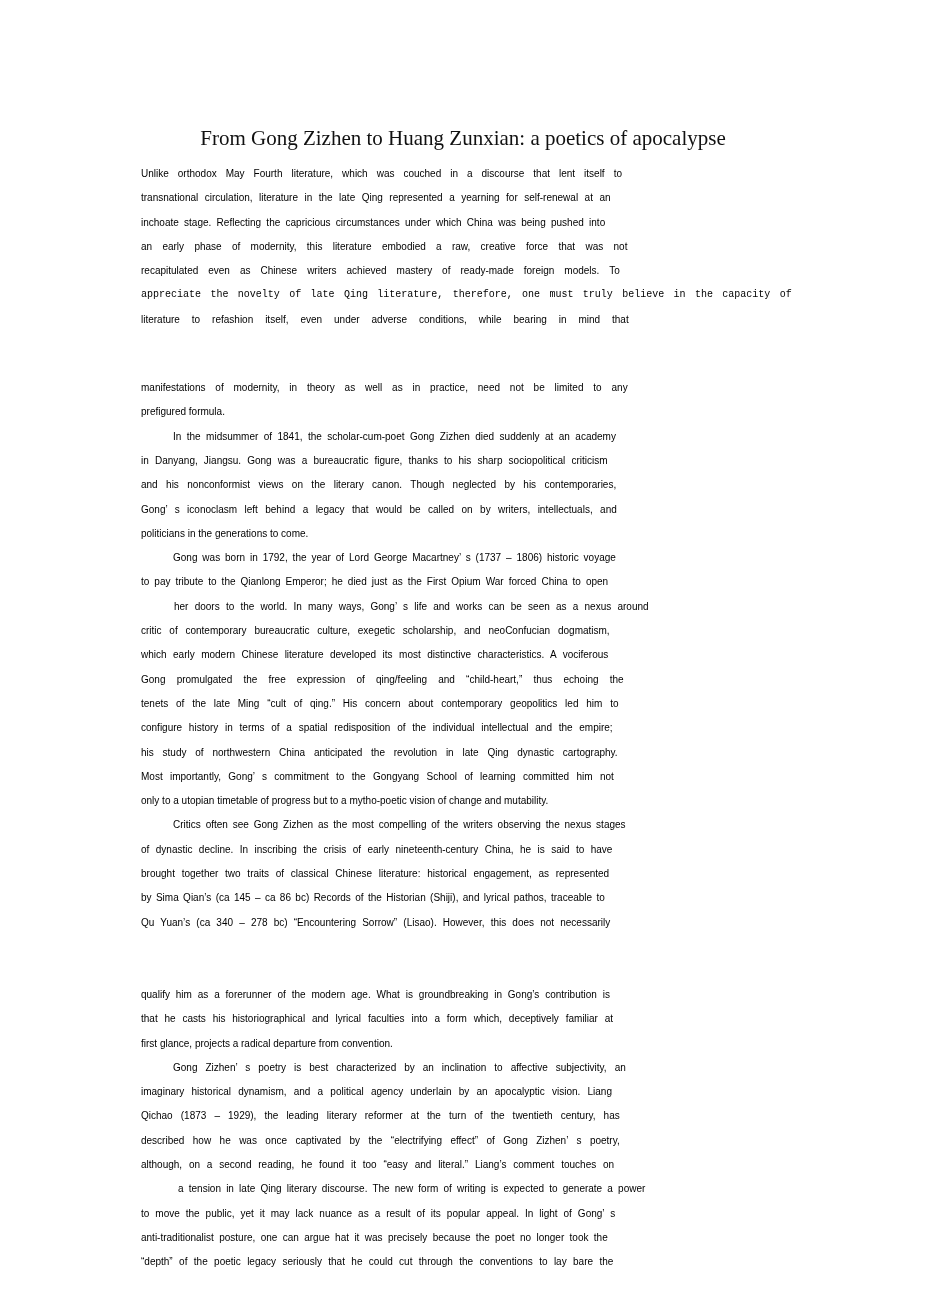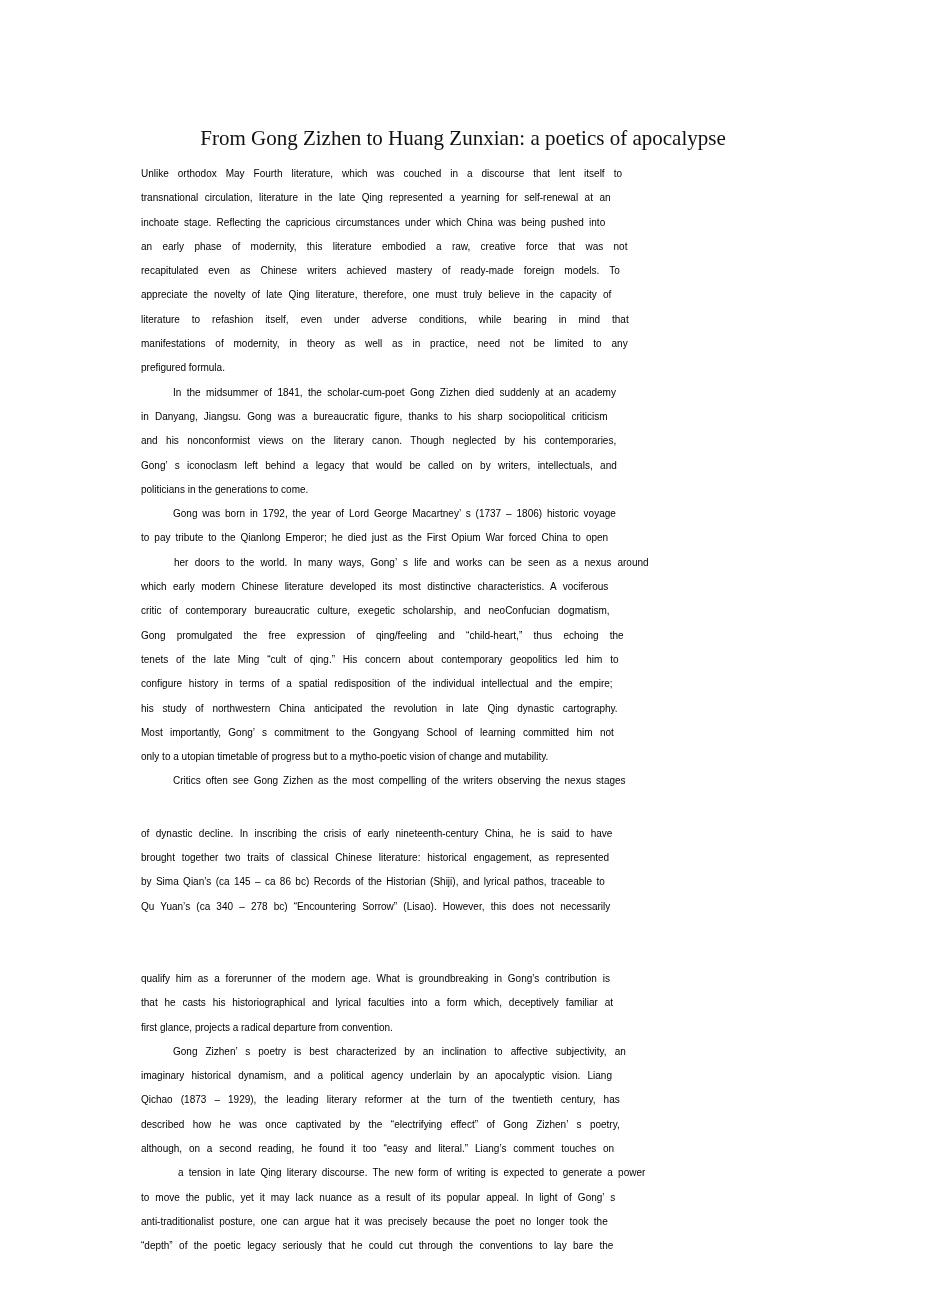--- a/index.html
+++ b/index.html
@@ -26,48 +26,48 @@
 
 <div class="page">
   <div class="title">From Gong Zizhen to Huang Zunxian: a poetics of apocalypse</div>
   <div class="body" id="body">
       <div>
         <div class="line" style="white-space: nowrap;"><span style="display: inline-block; word-spacing: 6.20647px;">Unlike orthodox May Fourth literature, which was couched in a discourse that lent itself to</span></div>
         <div class="line" style="white-space: nowrap;"><span style="display: inline-block; word-spacing: 3.70793px;">transnational circulation, literature in the late Qing represented a yearning for self-renewal at an</span></div>
         <div class="line" style="white-space: nowrap;"><span style="display: inline-block; word-spacing: 2.50521px;">inchoate stage. Reflecting the capricious circumstances under which China was being pushed into</span></div>
         <div class="line" style="white-space: nowrap;"><span style="display: inline-block; word-spacing: 7.52009px;">an early phase of modernity, this literature embodied a raw, creative force that was not</span></div>
         <div class="line" style="white-space: nowrap;"><span style="display: inline-block; word-spacing: 7.20455px;">recapitulated even as Chinese writers achieved mastery of ready-made foreign models. To</span></div>
-        <div class="line" style="white-space: nowrap;"><span style="display: inline-block; word-spacing: 3.37188px;">appreciate the novelty of late Qing literature, therefore, one must truly believe in the capacity of</span></div>
+        <div class="line" style="white-space: nowrap; font-family: Liberation Mono, monospace;"><span style="display: inline-block; word-spacing: 3.37188px;">appreciate the novelty of late Qing literature, therefore, one must truly believe in the capacity of</span></div>
         <div class="line" style="white-space: nowrap;"><span style="display: inline-block; word-spacing: 9.14323px;">literature to refashion itself, even under adverse conditions, while bearing in mind that</span></div>
-        <div class="line" style="white-space: nowrap;"><span style="display: inline-block; word-spacing: 7.07083px;">manifestations of modernity, in theory as well as in practice, need not be limited to any</span></div>
+        <div class="line" style="white-space: nowrap; margin-top: 44px;"><span style="display: inline-block; word-spacing: 7.07083px;">manifestations of modernity, in theory as well as in practice, need not be limited to any</span></div>
         <div class="line last" style="white-space: nowrap;"><span style="display: inline-block;">prefigured formula.</span></div>
       </div>
       <div>
         <div class="line indent" style="white-space: nowrap;"><span style="display: inline-block; word-spacing: 2.64303px;">In the midsummer of 1841, the scholar-cum-poet Gong Zizhen died suddenly at an academy</span></div>
         <div class="line" style="white-space: nowrap;"><span style="display: inline-block; word-spacing: 3.34856px;">in Danyang, Jiangsu. Gong was a bureaucratic figure, thanks to his sharp sociopolitical criticism</span></div>
         <div class="line" style="white-space: nowrap;"><span style="display: inline-block; word-spacing: 5.61589px;">and his nonconformist views on the literary canon. Though neglected by his contemporaries,</span></div>
         <div class="line" style="white-space: nowrap;"><span style="display: inline-block; word-spacing: 4.61562px;">Gong’ s iconoclasm left behind a legacy that would be called on by writers, intellectuals, and</span></div>
         <div class="line last" style="white-space: nowrap;"><span style="display: inline-block;">politicians in the generations to come.</span></div>
       </div>
       <div>
         <div class="line indent" style="white-space: nowrap;"><span style="display: inline-block; word-spacing: 2.12988px;">Gong was born in 1792, the year of Lord George Macartney’ s (1737 – 1806) historic voyage</span></div>
         <div class="line" style="white-space: nowrap;"><span style="display: inline-block; word-spacing: 2.22743px;">to pay tribute to the Qianlong Emperor; he died just as the First Opium War forced China to open</span></div>
         <div class="line" style="white-space: nowrap; margin-left: 33px;"><span style="display: inline-block; word-spacing: 3.43668px;">her doors to the world. In many ways, Gong’ s life and works can be seen as a nexus around</span></div>
+        <div class="line" style="white-space: nowrap;"><span style="display: inline-block; word-spacing: 5.01042px;">critic of contemporary bureaucratic culture, exegetic scholarship, and neoConfucian dogmatism,</span></div>
         <div class="line" style="white-space: nowrap;"><span style="display: inline-block; word-spacing: 3.67188px;">which early modern Chinese literature developed its most distinctive characteristics. A vociferous</span></div>
-        <div class="line" style="white-space: nowrap;"><span style="display: inline-block; word-spacing: 5.01042px;">critic of contemporary bureaucratic culture, exegetic scholarship, and neoConfucian dogmatism,</span></div>
         <div class="line" style="white-space: nowrap;"><span style="display: inline-block; word-spacing: 8.39347px;">Gong promulgated the free expression of qing/feeling and “child-heart,” thus echoing the</span></div>
         <div class="line" style="white-space: nowrap;"><span style="display: inline-block; word-spacing: 5.00312px;">tenets of the late Ming “cult of qing.” His concern about contemporary geopolitics led him to</span></div>
         <div class="line" style="white-space: nowrap;"><span style="display: inline-block; word-spacing: 3.95089px;">configure history in terms of a spatial redisposition of the individual intellectual and the empire;</span></div>
         <div class="line" style="white-space: nowrap;"><span style="display: inline-block; word-spacing: 6.01042px;">his study of northwestern China anticipated the revolution in late Qing dynastic cartography.</span></div>
         <div class="line" style="white-space: nowrap;"><span style="display: inline-block; word-spacing: 4.5625px;">Most importantly, Gong’ s commitment to the Gongyang School of learning committed him not</span></div>
         <div class="line last" style="white-space: nowrap;"><span style="display: inline-block;">only to a utopian timetable of progress but to a mytho-poetic vision of change and mutability.</span></div>
       </div>
       <div>
         <div class="line indent" style="white-space: nowrap;"><span style="display: inline-block; word-spacing: 2.08333px;">Critics often see Gong Zizhen as the most compelling of the writers observing the nexus stages</span></div>
-        <div class="line" style="white-space: nowrap; margin-top: 28px;"><span style="display: inline-block; word-spacing: 3.63542px;">of dynastic decline. In inscribing the crisis of early nineteenth-century China, he is said to have</span></div>
+        <div class="line" style="white-space: nowrap;"><span style="display: inline-block; word-spacing: 3.63542px;">of dynastic decline. In inscribing the crisis of early nineteenth-century China, he is said to have</span></div>
         <div class="line" style="white-space: nowrap;"><span style="display: inline-block; word-spacing: 3.95312px;">brought together two traits of classical Chinese literature: historical engagement, as represented</span></div>
         <div class="line" style="white-space: nowrap;"><span style="display: inline-block; word-spacing: 1.59983px;">by Sima Qian’s (ca 145 – ca 86 bc) Records of the Historian (Shiji), and lyrical pathos, traceable to</span></div>
         <div class="line" style="white-space: nowrap;"><span style="display: inline-block; word-spacing: 3.36942px;">Qu Yuan’s (ca 340 – 278 bc) “Encountering Sorrow” (Lisao). However, this does not necessarily</span></div>
         <div class="line" style="white-space: nowrap; margin-top: 48px;"><span style="display: inline-block; word-spacing: 3.07292px;">qualify him as a forerunner of the modern age. What is groundbreaking in Gong’s contribution is</span></div>
         <div class="line" style="white-space: nowrap;"><span style="display: inline-block; word-spacing: 4.06696px;">that he casts his historiographical and lyrical faculties into a form which, deceptively familiar at</span></div>
         <div class="line last" style="white-space: nowrap;"><span style="display: inline-block;">first glance, projects a radical departure from convention.</span></div>
       </div>
       <div>
         <div class="line indent" style="white-space: nowrap;"><span style="display: inline-block; word-spacing: 5.21154px;">Gong Zizhen’ s poetry is best characterized by an inclination to affective subjectivity, an</span></div>
         <div class="line" style="white-space: nowrap;"><span style="display: inline-block; word-spacing: 4.41276px;">imaginary historical dynamism, and a political agency underlain by an apocalyptic vision. Liang</span></div>

